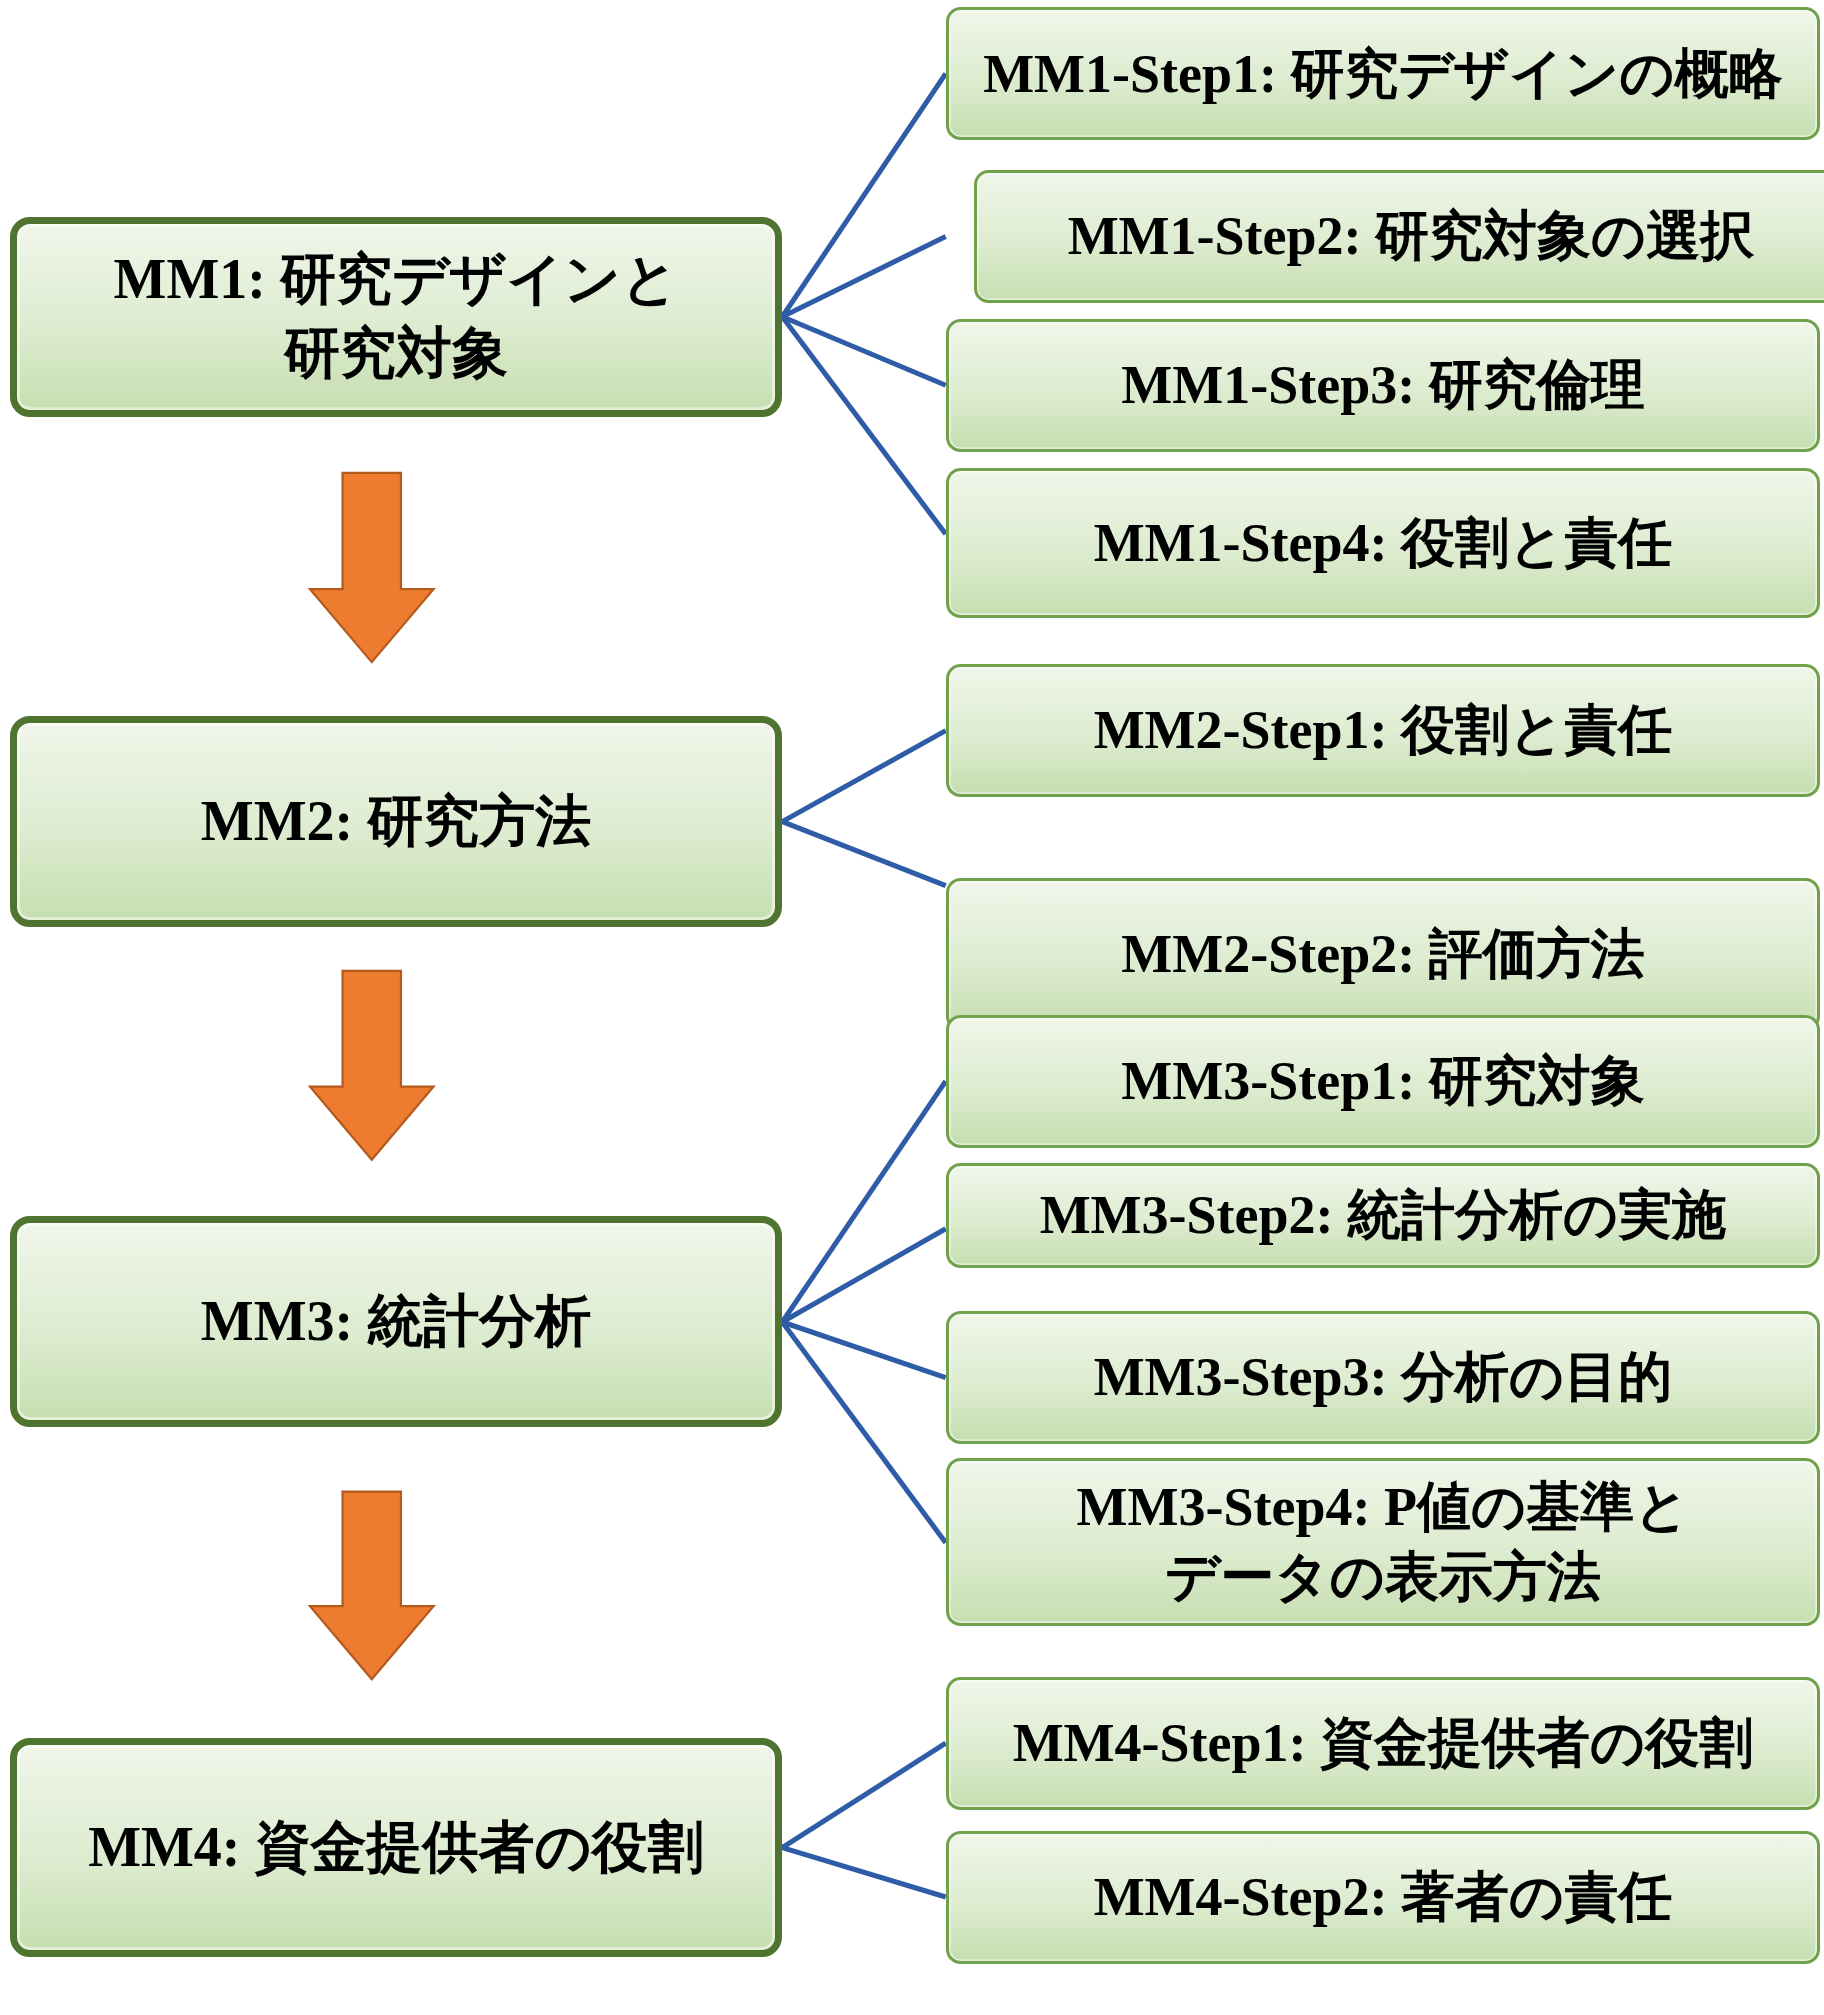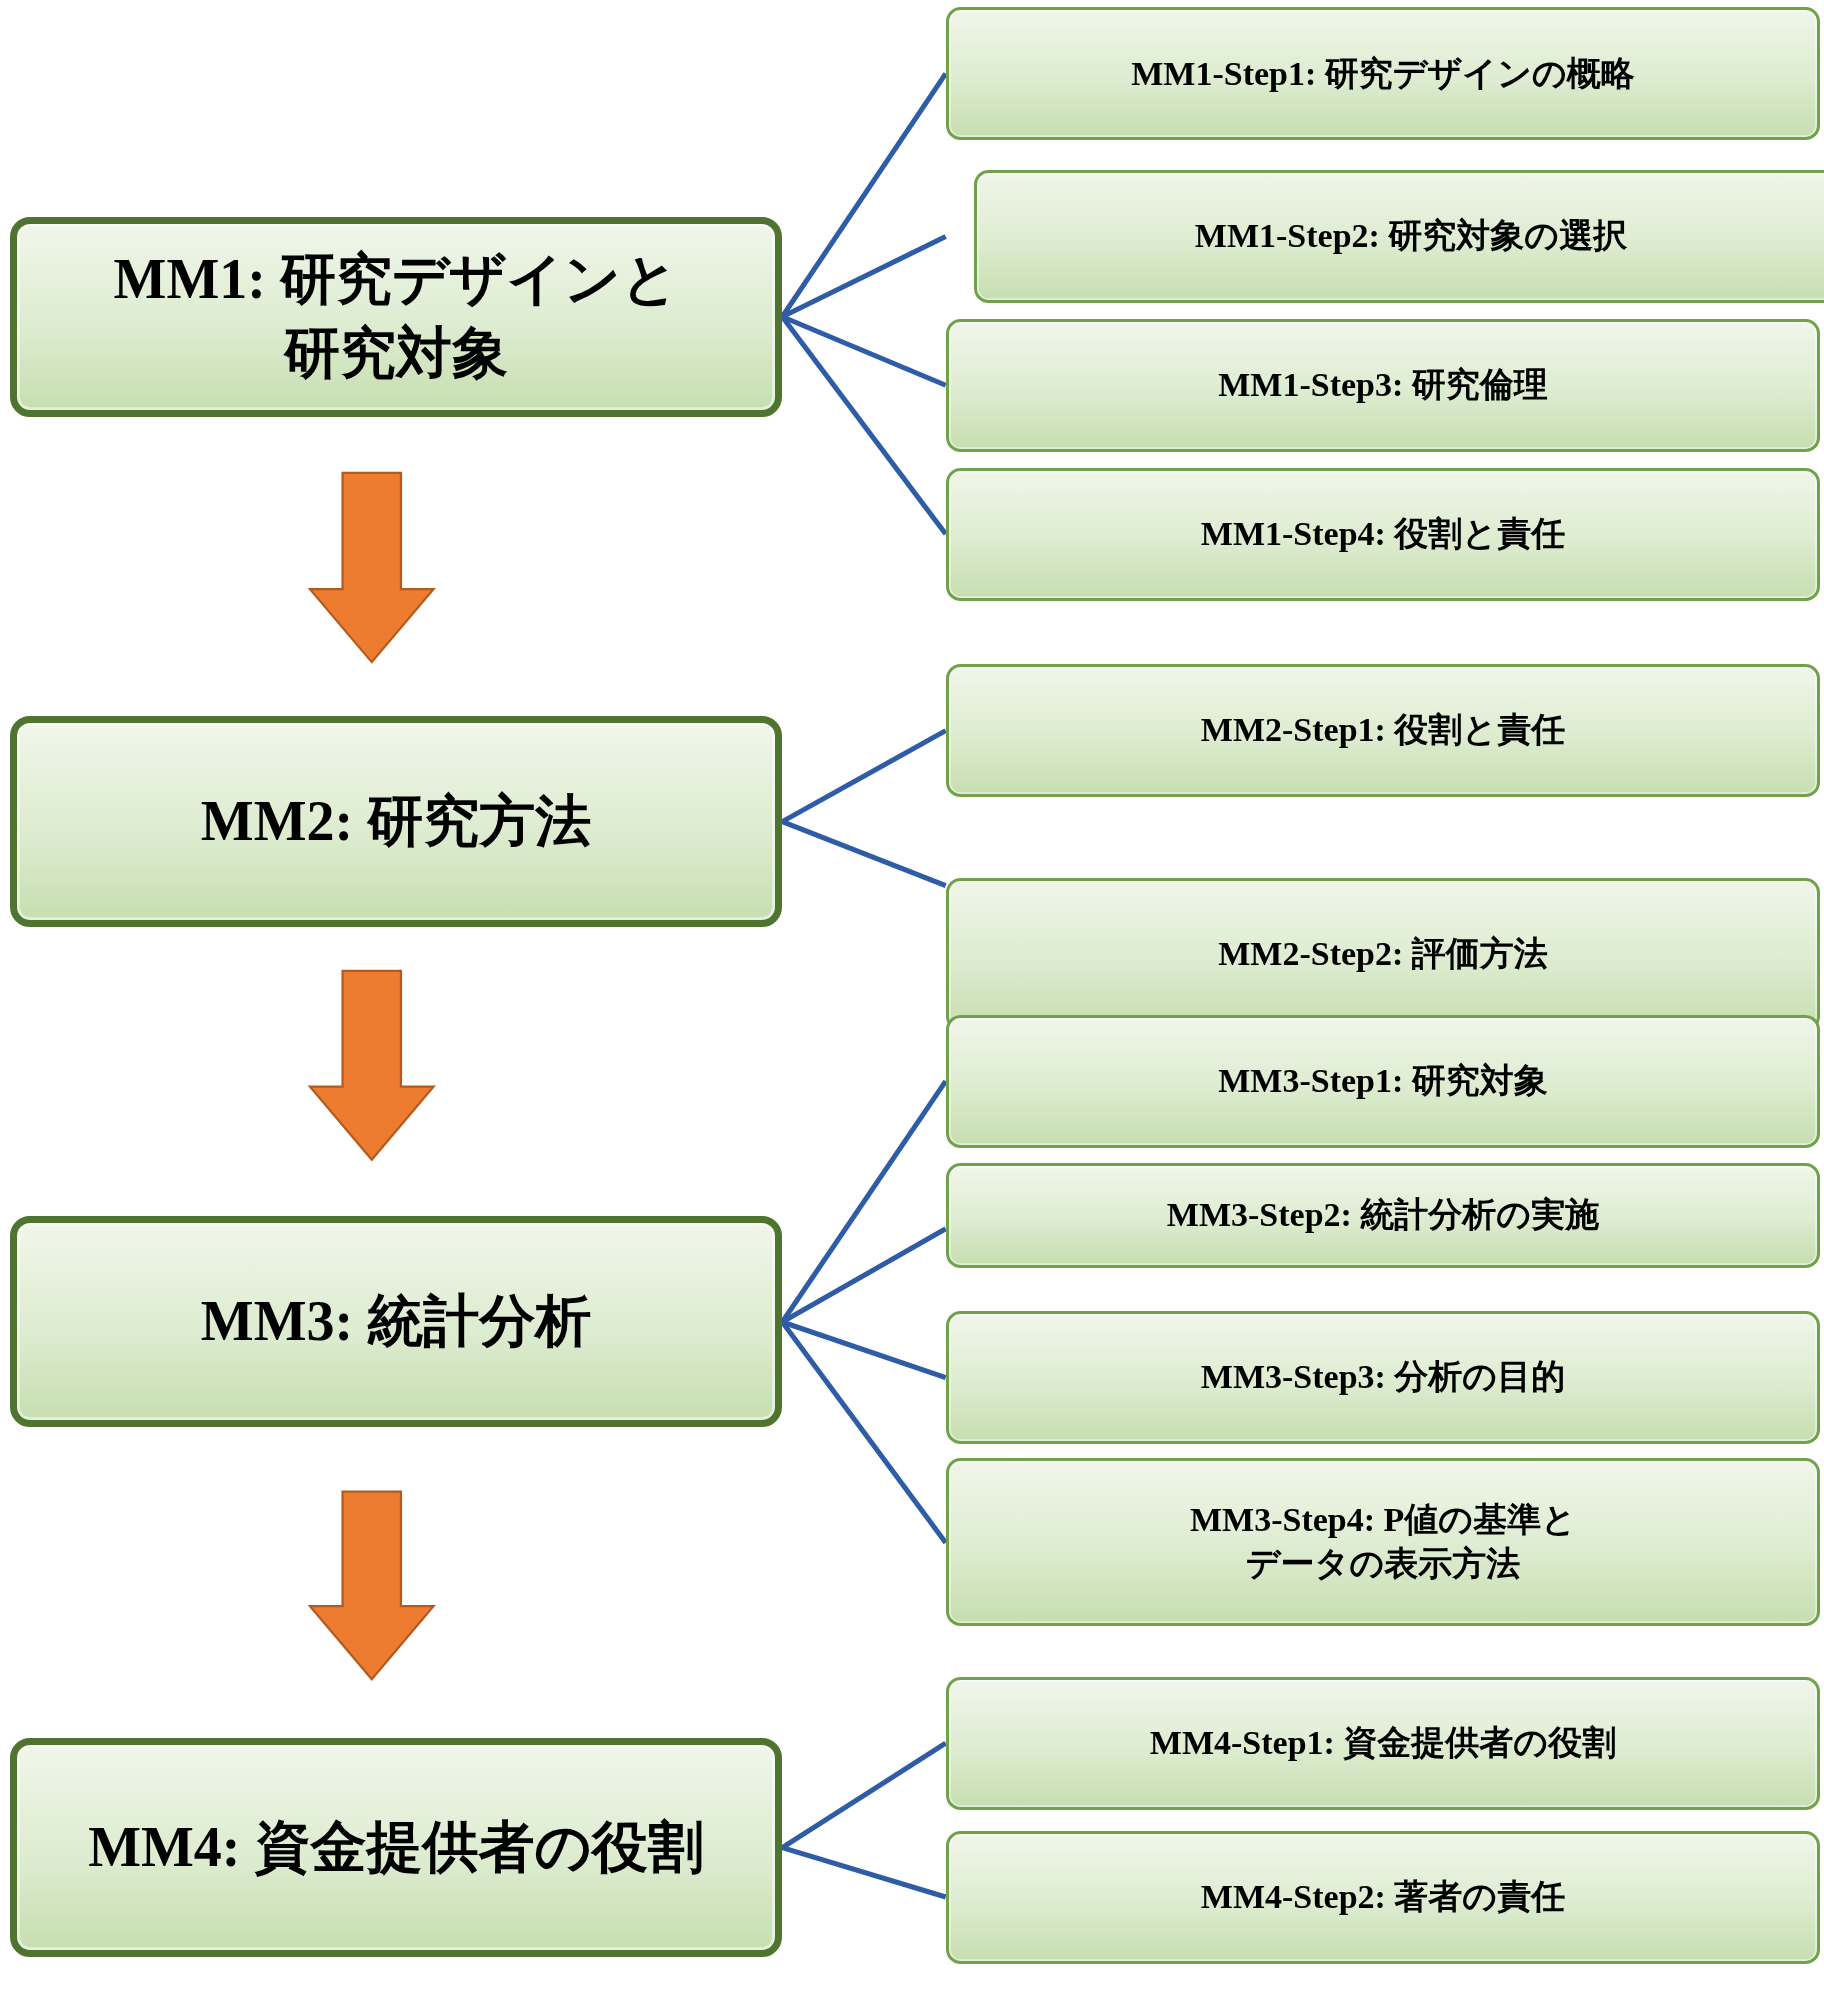--- a/index.html
+++ b/index.html
@@ -41,34 +41,34 @@
     border-radius: 20px;
     font-size: 56px;
     line-height: 1.32;
     box-shadow: inset 0 0 0 2.8px rgba(255,255,255,0.55);
   }
   .step {
     left: 946px;
     width: 874px;
     border: 3.9px solid var(--step-border, #71a24b);
     border-radius: 14.6px;
-    font-size: 34px;
+    font-size: 54px;
     line-height: 1.3;
     box-shadow: inset 0 0 0 1.7px rgba(255,255,255,0.5);
   }
   
   .mm1 { top: 217px;  height: 200px; }
   .mm2 { top: 716px; height: 211px; }
   .mm3 { top: 1216px; height: 211px; }
   .mm4 { top: 1738px; height: 219px; }
   
   .s11 { top: 7.3px;   height: 133px; }
   .s12 { top: 170px;  height: 133px; margin-left: 28px; }
   .s13 { top: 319px;  height: 133px; }
-  .s14 { top: 468px;  height: 133px; }
+  .s14 { top: 468px;  height: 150px; }
   .s21 { top: 664px; height: 133px; }
   .s22 { top: 852px; height: 153px; margin-top: 26px; }
   .s31 { top: 1015px; height: 133px; }
   .s32 { top: 1163px; height: 105px; }
   .s33 { top: 1311px; height: 133px; }
   .s34 { top: 1458px; height: 168px; }
   .s41 { top: 1677px; height: 133px; }
   .s42 { top: 1831px; height: 133px; }
   .cline { stroke: var(--connector, #2e5ca6); stroke-width: 9; }
   .arrow { fill: var(--arrow-fill, #ed7c30); stroke: var(--arrow-border, #b55a1d); stroke-width: 4; }

